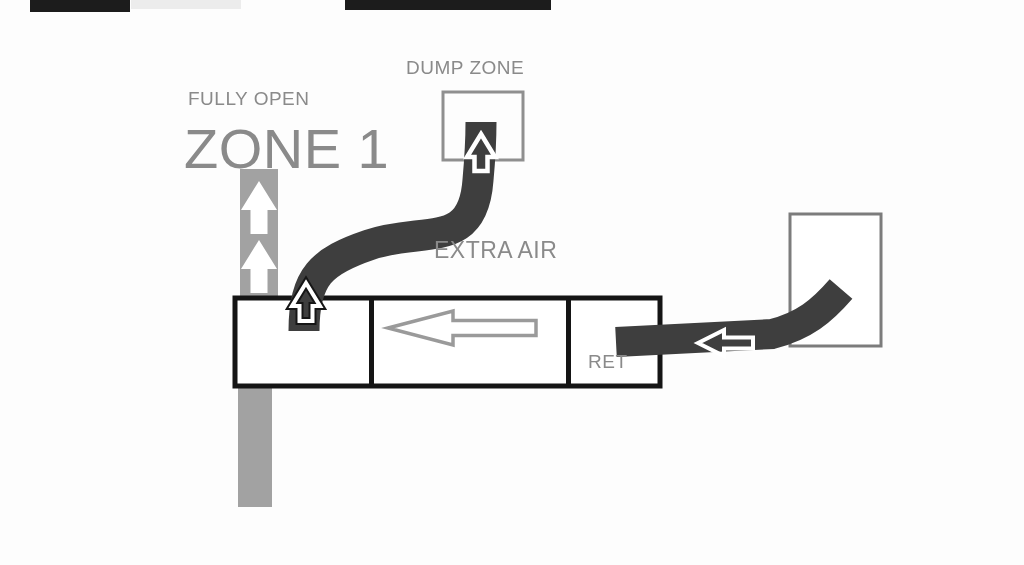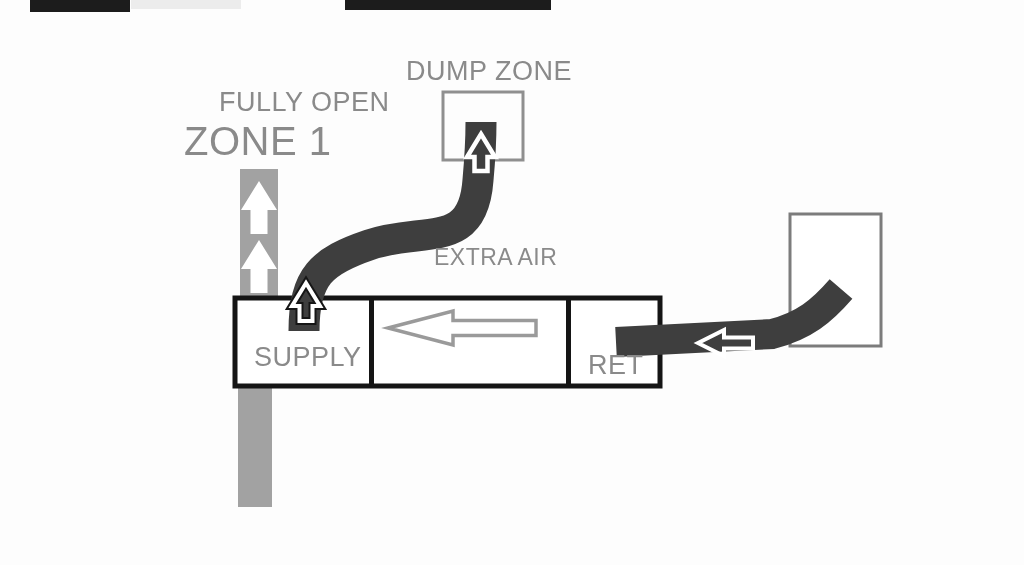--- a/index.html
+++ b/index.html
@@ -22,24 +22,24 @@
     width: 1024px;
     height: 565px;
   }
   .lbl {
     position: absolute;
     color: #8a8a8a;
     white-space: nowrap;
     line-height: 1;
     letter-spacing: 0.5px;
   }
-  .lbl-small  { font-size: 27px; }
-  .lbl-big    { font-size: 40px; }
-  .lbl-extra  { font-size: 23px; margin-top: 7px; }
-  #lbl-fully-open { left: 188px; top: 89px; margin-left: 31px;  }
+  .lbl-small  { font-size: 19px; }
+  .lbl-big    { font-size: 56px; }
+  .lbl-extra  { font-size: 23px; }
+  #lbl-fully-open { left: 188px; top: 89px;  }
   #lbl-zone1      { left: 184px; top: 121px; }
   #lbl-dump-zone  { left: 406px; top: 58px;  }
   #lbl-extra-air  { left: 434px; top: 239px; }
   #lbl-zone2      { left: 186px; top: 511px; }
   #lbl-supply     { left: 254px; top: 344px; }
   #lbl-air-handler{ left: 389px; top: 344px; }
   #lbl-ret        { left: 588px; top: 352px; }
 </style>
 </head>
 <body>
@@ -77,15 +77,14 @@
 
     <polygon points="698,343 724,330 724,337.5 753,337.5 753,348.5 724,348.5 724,356" fill="none" stroke-width="4" stroke-linejoin="miter" stroke="#ffffff"></polygon>
 
     <polygon points="388,328 453,311 453,320.5 536,320.5 536,335.5 453,335.5 453,345" fill="#ffffff" stroke-width="3.5" stroke-linejoin="miter" stroke="#9a9a9a"></polygon>
   </svg>
 
   <div class="lbl lbl-small" id="lbl-fully-open">FULLY OPEN</div>
   <div class="lbl lbl-big" id="lbl-zone1">ZONE 1</div>
   <div class="lbl lbl-small" id="lbl-dump-zone">DUMP ZONE</div>
   <div class="lbl lbl-extra" id="lbl-extra-air">EXTRA AIR</div>
-  <div class="lbl lbl-small" id="lbl-supply">SUPPLY</div>
   <div class="lbl lbl-small" id="lbl-ret">RET</div>
 </div>
 
 </body></html>

